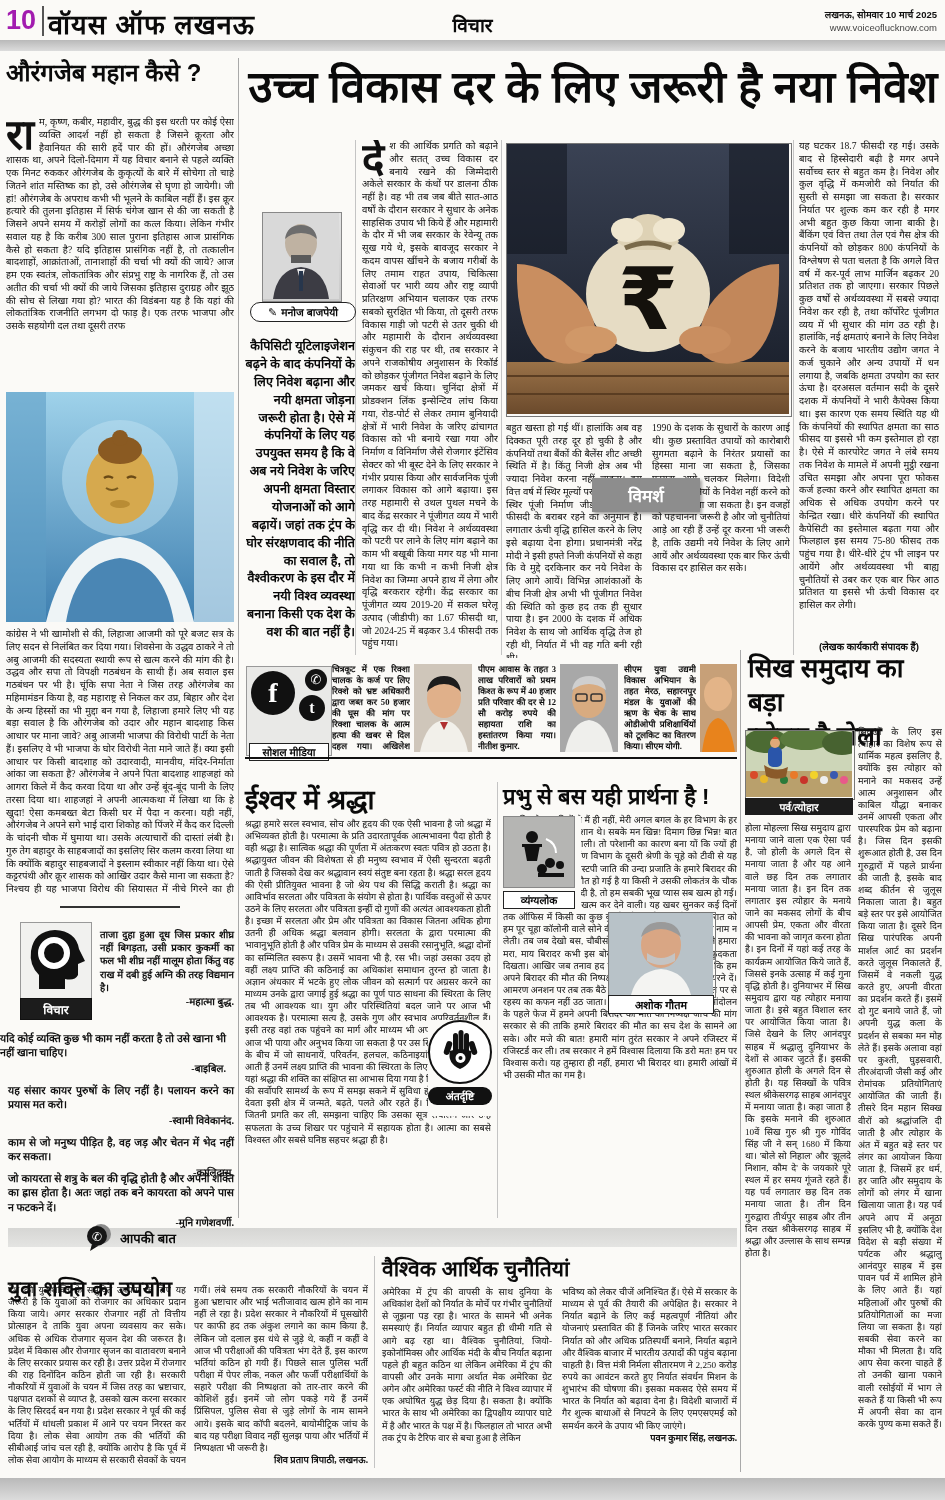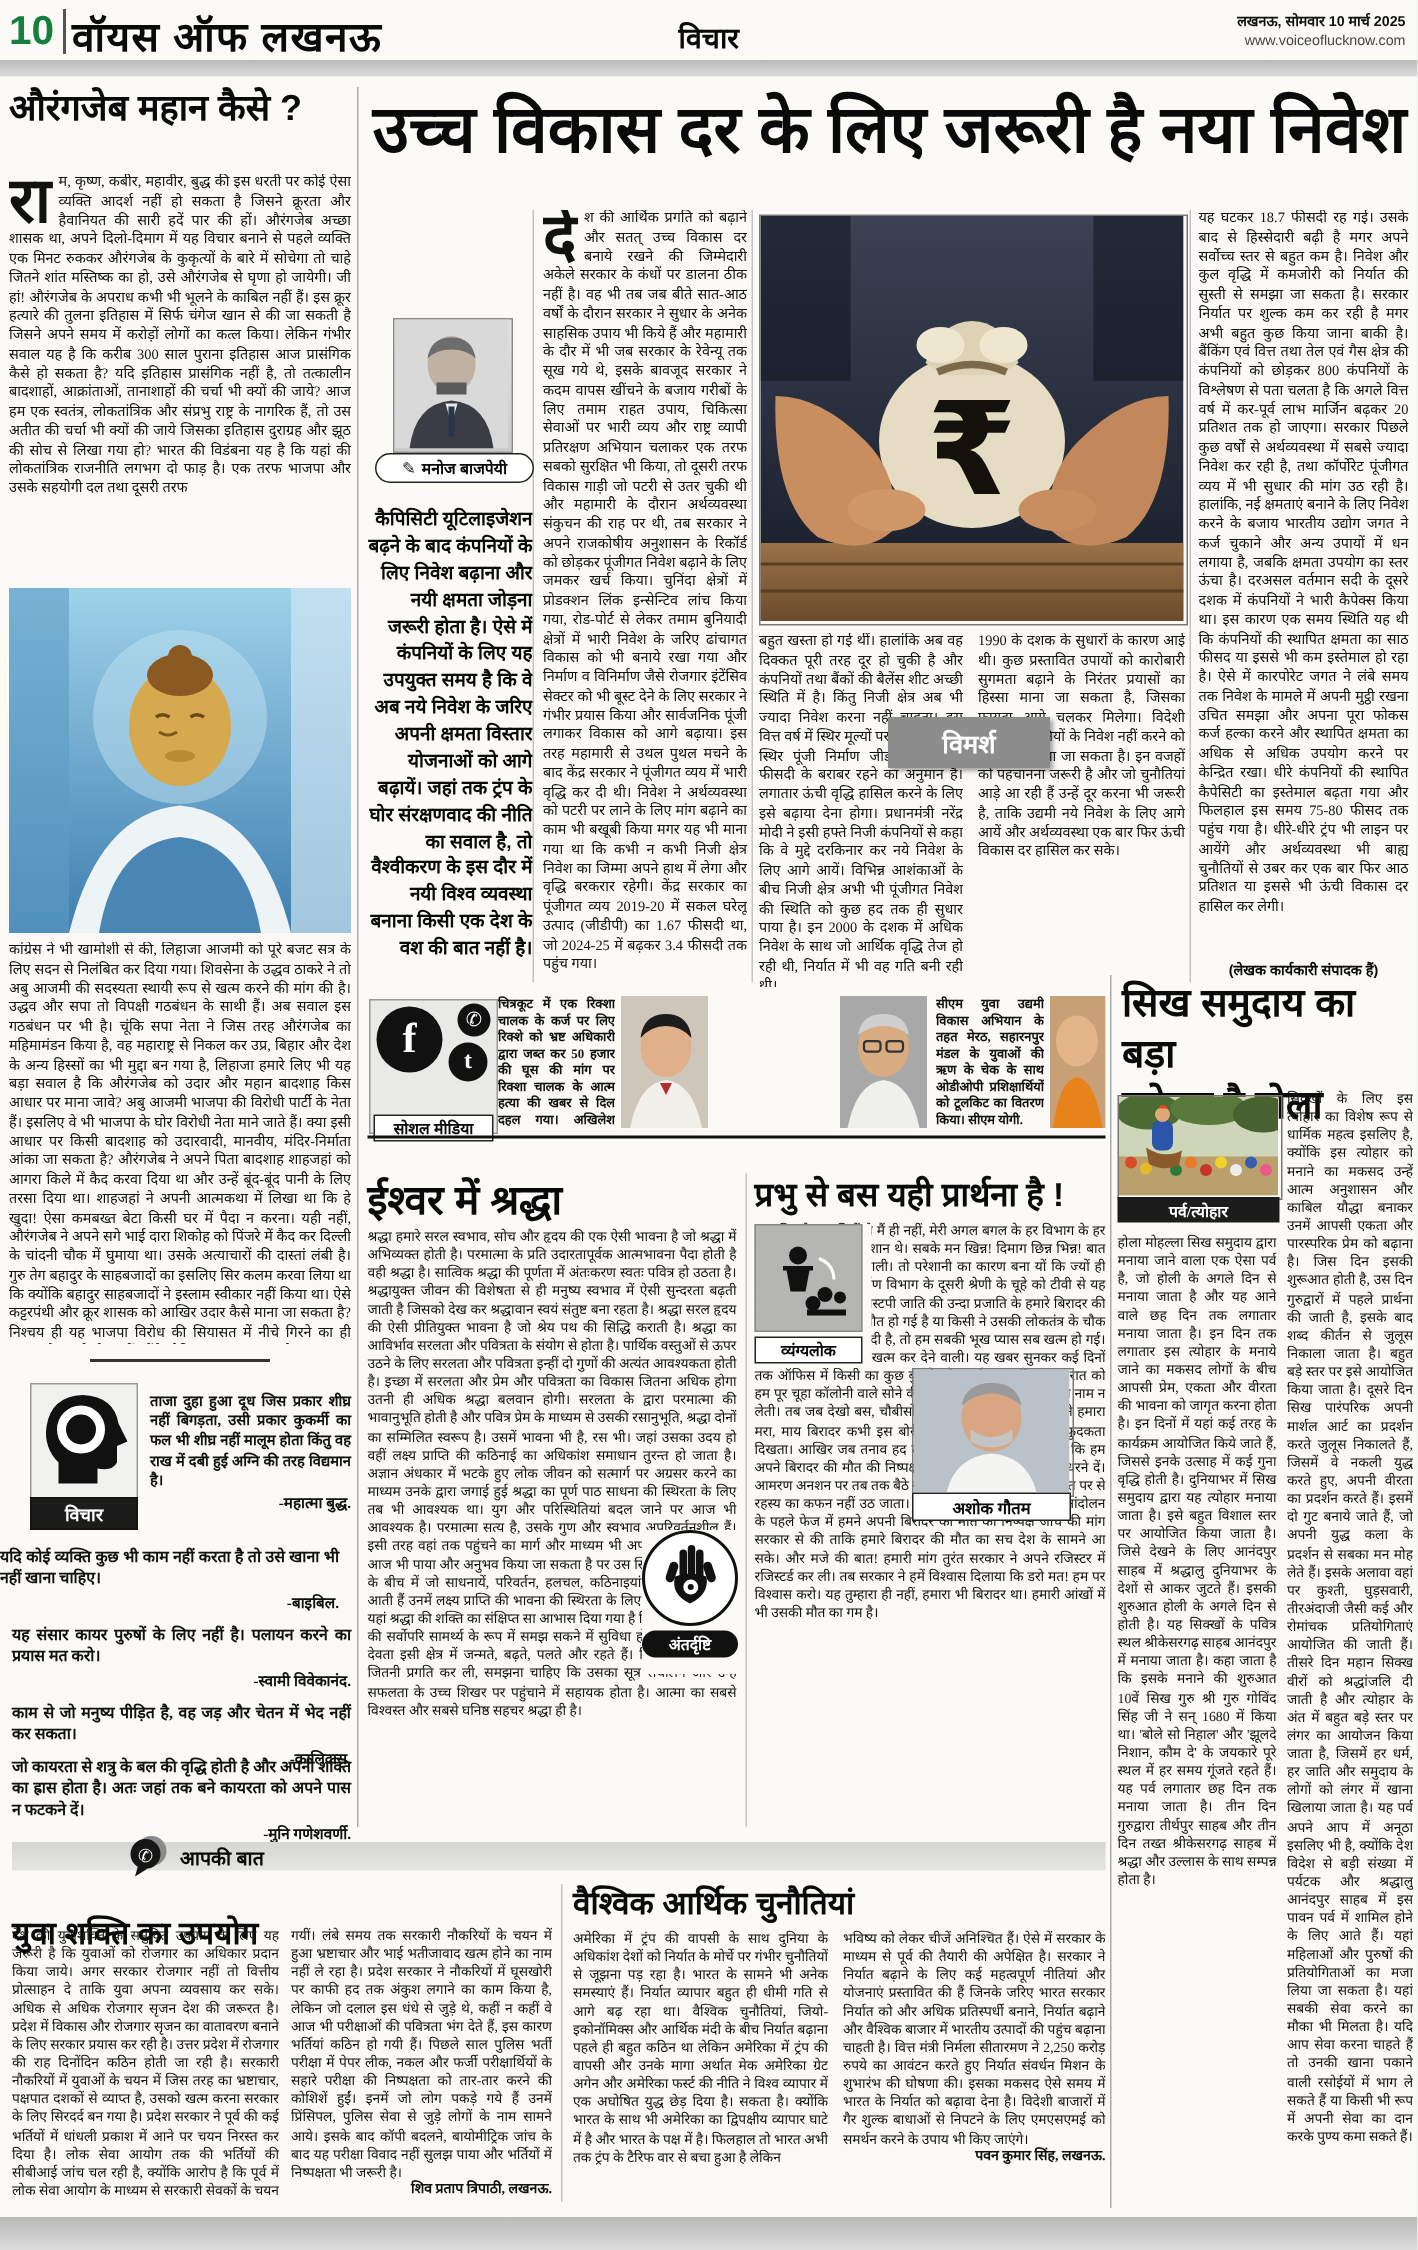--- a/index.html
+++ b/index.html
@@ -22,21 +22,21 @@
   .quote-item{font-weight:600;font-size:10.6px;line-height:1.35;text-align:justify;}
   .quote-auth{font-weight:bold;text-align:right;font-size:10.2px;}
   .label-box{border:1.5px solid #222;background:#fff;font-weight:bold;text-align:center;}
   svg{display:block;}
 </style>
 </head>
 <body>
 
 <div id="page">
 
-  <div class="abs hl" style="left:6px;top:6px;font-size:27px;color:#15803d;border-right:2px solid #555;padding-right:6px;line-height:1.1;">10</div>
+  <div class="abs hl" style="left:6px;top:6px;font-size:27px;color:#a21caf;border-right:2px solid #555;padding-right:6px;line-height:1.1;">10</div>
   <div class="abs hl" style="left:48px;top:5px;font-size:27px;letter-spacing:1px;">वॉयस ऑफ लखनऊ</div>
   <div class="abs hl" style="left:0;top:12px;width:945px;text-align:center;font-size:19px;">विचार</div>
   <div class="abs" style="right:8px;top:8px;text-align:right;font-size:9.5px;line-height:1.4;font-family:'Liberation Sans',sans-serif;">
     <div style="font-weight:bold;">लखनऊ, सोमवार 10 मार्च 2025</div>
     <div style="color:#444;">www.voiceoflucknow.com</div>
   </div>
   <div class="abs gray-band" style="left:0;top:40px;width:945px;height:11px;"></div>
 
   <div class="rule-v" style="left:238px;top:58px;height:1160px;"></div>
   <div class="rule-v" style="left:740px;top:650px;height:822px;"></div>
@@ -189,20 +189,23 @@
   <div class="abs" style="left:414px;top:664px;width:58px;height:88px;">
     <svg width="58" height="88" viewBox="0 0 58 88">
       <rect width="58" height="88" fill="#cfc6ba"></rect>
       <ellipse cx="30" cy="34" rx="17" ry="20" fill="#e0b08a"></ellipse>
       <path d="M13 28 Q15 12 30 12 Q45 12 47 28 Q40 20 30 20 Q20 20 13 28Z" fill="#1c1c1c"></path>
       <path d="M6 88 Q12 58 30 56 Q48 58 54 88 Z" fill="#f2f0ea"></path>
       <path d="M26 58 L30 66 L34 58 Z" fill="#b03030"></path>
     </svg>
   </div>
 
+  <div class="abs just" style="left:478px;top:664px;width:78px;height:88px;font-size:8.6px;line-height:1.28;font-weight:600;">
+    <span>पीएम आवास के तहत 3 लाख परिवारों को प्रथम किश्त के रूप में 40 हजार प्रति परिवार की दर से 12 सौ करोड़ रुपये की सहायता राशि का हस्तांतरण किया गया।</span> <b>नीतीश कुमार.</b>
+  </div>
   <div class="abs" style="left:560px;top:664px;width:58px;height:88px;">
     <svg width="58" height="88" viewBox="0 0 58 88">
       <rect width="58" height="88" fill="#a8a8a8"></rect>
       <ellipse cx="29" cy="34" rx="17" ry="20" fill="#d8ab80"></ellipse>
       <path d="M12 26 Q14 12 29 12 Q44 12 46 26 Q38 20 29 20 Q20 20 12 26Z" fill="#cfcfcf"></path>
       <rect x="16" y="30" width="11" height="7" rx="2" fill="none" stroke="#333" stroke-width="1.5"></rect>
       <rect x="31" y="30" width="11" height="7" rx="2" fill="none" stroke="#333" stroke-width="1.5"></rect>
       <path d="M5 88 Q11 58 29 56 Q47 58 53 88 Z" fill="#efefec"></path>
     </svg>
   </div>

